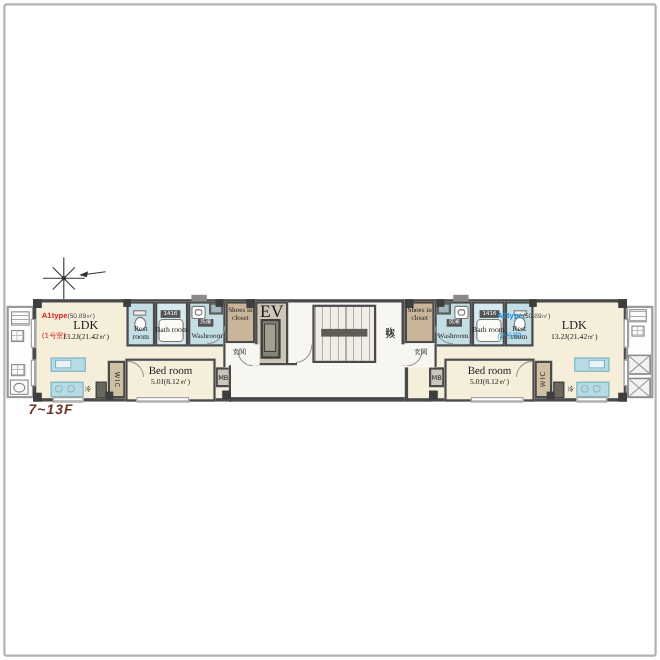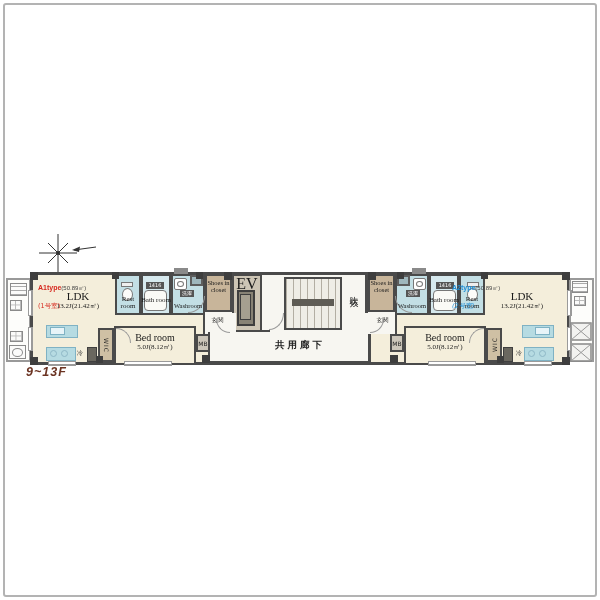--- a/index.html
+++ b/index.html
@@ -193,21 +193,20 @@
   <div class="ab flexc vert jp" style="left:98px;top:328px;width:16px;height:34px;font-size:6px;letter-spacing:1px;">WIC</div>
   <div class="ab lb" style="left:114px;top:333px;width:82px;">
     <div style="font-size:10px;">Bed room</div>
     <div style="font-size:7px;">5.0J(8.12㎡)</div>
   </div>
   <div class="ab flexc jp" style="left:196px;top:334px;width:14px;height:18px;font-size:6px;">MB</div>
   <div class="ab jp" style="left:77px;top:349px;font-size:6px;color:#333;">冷</div>
 
   <div class="ab lb" style="left:232px;top:276px;width:30px;font-size:16px;">EV</div>
   <div class="ab vert jp" style="left:346px;top:289px;width:14px;height:40px;font-size:9px;letter-spacing:2px;">吹抜</div>
-  <div class="ab jp" style="left:208px;top:339px;width:184px;font-size:9.5px;letter-spacing:3px;text-align:center;font-weight:bold;color:#222;">共用廊下</div>
 
   <div class="ab" style="left:452px;top:276px;width:80px;line-height:1.15;text-align:left;">
     <span style="color:#1f8ed6;font-weight:bold;font-size:7px;">A2type</span><span style="color:#444;font-size:6px;">(50.89㎡)</span><br>
     <span style="color:#1f8ed6;font-size:6.5px;font-style:italic;" class="jp">(2号室)</span>
   </div>
   <div class="ab lb" style="left:490px;top:291px;width:64px;">
     <div style="font-size:11px;">LDK</div>
     <div style="font-size:7px;">13.2J(21.42㎡)</div>
   </div>
   <div class="ab lb" style="left:395px;top:303px;width:34px;font-size:6.5px;white-space:nowrap;">Washroom</div>
@@ -216,15 +215,15 @@
   <div class="ab lb" style="left:368px;top:280px;width:27px;font-size:6.5px;">Shoes in closet</div>
   <div class="ab jp" style="left:370px;top:316px;width:25px;font-size:6px;text-align:center;">玄関</div>
   <div class="ab flexc vert jp" style="left:486px;top:328px;width:16px;height:34px;font-size:6px;letter-spacing:1px;transform:rotate(180deg);">WIC</div>
   <div class="ab lb" style="left:404px;top:333px;width:82px;">
     <div style="font-size:10px;">Bed room</div>
     <div style="font-size:7px;">5.0J(8.12㎡)</div>
   </div>
   <div class="ab flexc jp" style="left:390px;top:334px;width:14px;height:18px;font-size:6px;">MB</div>
   <div class="ab jp" style="left:516px;top:349px;font-size:6px;color:#333;">冷</div>
 
-  <div class="ab" style="left:26px;top:365px;font-size:12.5px;font-weight:bold;font-style:italic;color:#6b3322;letter-spacing:1px;">9~13F</div>
+  <div class="ab" style="left:26px;top:365px;font-size:12.5px;font-weight:bold;font-style:italic;color:#6b3322;letter-spacing:1px;">7~13F</div>
 
 </div>
 
 </body></html>

